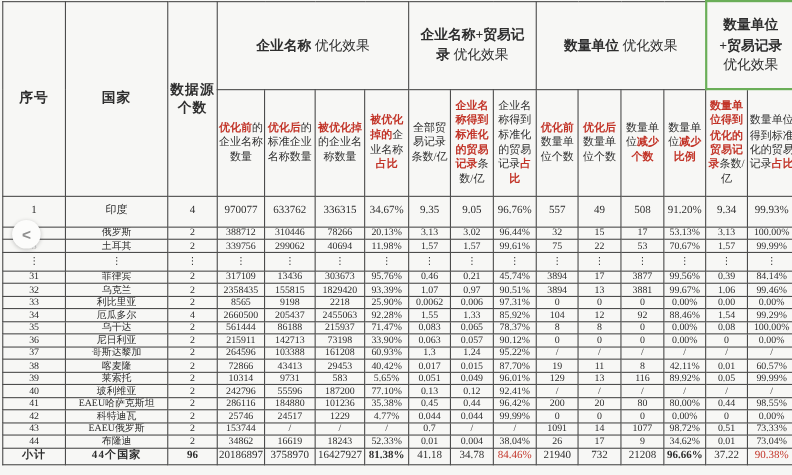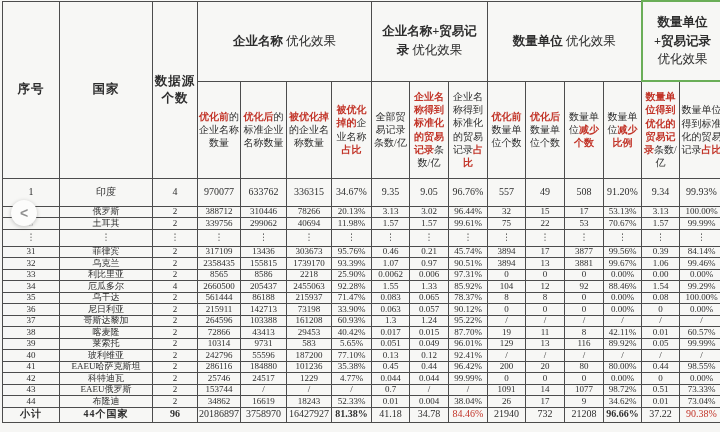--- a/index.html
+++ b/index.html
@@ -208,38 +208,38 @@
         <td>99.56%</td>
         <td>0.39</td>
         <td>84.14%</td>
       </tr>
       <tr class="normal">
         <td>32</td>
         <td>乌克兰</td>
         <td>2</td>
         <td>2358435</td>
         <td>155815</td>
-        <td>1739170</td>
+        <td>1829420</td>
         <td>93.39%</td>
         <td>1.07</td>
         <td>0.97</td>
         <td>90.51%</td>
         <td>3894</td>
         <td>13</td>
         <td>3881</td>
         <td>99.67%</td>
         <td>1.06</td>
         <td>99.46%</td>
       </tr>
       <tr class="normal">
         <td>33</td>
         <td>利比里亚</td>
         <td>2</td>
         <td>8565</td>
-        <td>8586</td>
+        <td>9198</td>
         <td>2218</td>
         <td>25.90%</td>
         <td>0.0062</td>
         <td>0.006</td>
         <td>97.31%</td>
         <td>0</td>
         <td>0</td>
         <td>0</td>
         <td>0.00%</td>
         <td>0.00</td>

